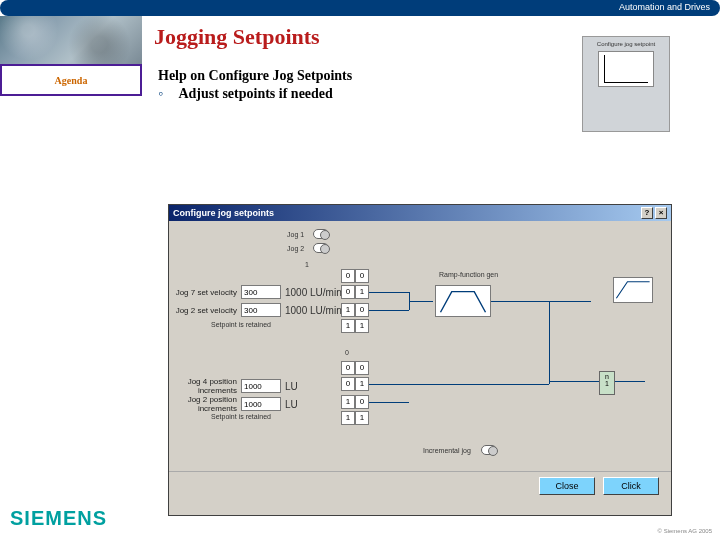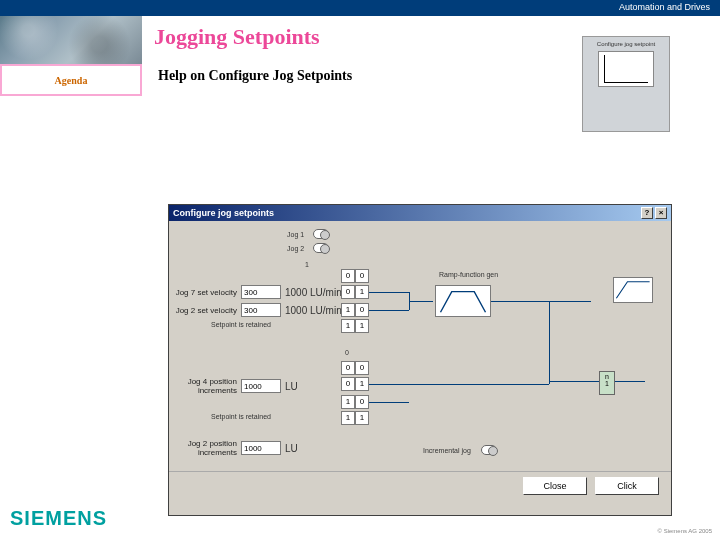--- a/index.html
+++ b/index.html
@@ -13,20 +13,21 @@
   }
   .topbar {
     width: 100%;
     height: 16px;
     background: #003d7a;
     color: #fff;
     font-family: Arial, sans-serif;
     font-size: 9px;
     text-align: right;
     padding: 2px 10px 0 0;
+    border-radius: 8px;
   }
   .header {
     display: flex;
     height: 48px;
   }
   .header-img {
     width: 142px;
     height: 48px;
     background: linear-gradient(135deg, #5a7a8a 0%, #8aa0b0 30%, #b0c0c8 60%, #7a8a95 100%);
     position: relative;
@@ -38,21 +39,21 @@
     inset: 0;
     background:
       radial-gradient(circle at 20% 30%, rgba(255,255,255,.3) 5%, transparent 25%),
       radial-gradient(circle at 70% 60%, rgba(0,0,0,.2) 8%, transparent 30%);
   }
   .header-title {
     flex: 1;
     padding: 8px 0 0 12px;
     font-size: 22px;
     font-weight: bold;
-    color: #ec4899;
+    color: #b91c1c;
   }
   .sidebar {
     position: absolute;
     left: 0;
     top: 64px;
     width: 142px;
   }
   .side-block {
     height: 32px;
     display: flex;
@@ -64,21 +65,21 @@
   }
   .side-block.blue {
     background: #0a2a5a;
     color: #fff;
     border: 2px solid #5a7aaa;
     margin-bottom: 6px;
   }
   .side-block.orange {
     background: #fff;
     color: #cc6600;
-    border: 2px solid #f9a8d4;
+    border: 2px solid #4c1d95;
   }
   .content {
     position: absolute;
     left: 158px;
     top: 68px;
     font-size: 14px;
   }
   .content .line1 { font-weight: bold; color: #000; }
   .content .bullet { margin-top: 2px; }
   .content .bullet::before {
@@ -172,21 +173,21 @@
     position: absolute; width: 16px; height: 24px;
     background: #c8e0c8; border: 1px solid #666;
     font-size: 7px; text-align: center; padding-top: 1px;
   }
   .dlg-foot {
     position: absolute; bottom: 0; left: 0; right: 0; height: 28px;
     border-top: 1px solid #aaa; display: flex;
     justify-content: flex-end; align-items: center; gap: 8px; padding-right: 12px;
   }
   .dlg-btn {
-    width: 64px; height: 18px; background: #ffffff;
+    width: 56px; height: 18px; background: #7dd3fc;
     border: 1px solid #fff; border-right-color:#404040; border-bottom-color:#404040;
     font-size: 9px; text-align: center; line-height: 16px; cursor: pointer;
   }
   .siemens {
     position: absolute; left: 10px; bottom: 10px;
     font-family: Arial, sans-serif; font-weight: bold;
     font-size: 20px; color: #00a0a0; letter-spacing: 1px;
   }
   .footer-r {
     position: absolute; right: 8px; bottom: 6px;
@@ -207,20 +208,23 @@
 
 <div class="sidebar">
   <div class="side-block orange">
     <span>Agenda</span>
   </div>
 </div>
 
 <div class="content">
   <div class="line1">
     <span>Help on  </span><span>Configure Jog Setpoints</span>
+  </div>
+  <div class="bullet">
+    <span class="bul-text">Adjust setpoints if needed</span>
   </div>
 </div>
 
 <div class="thumb">
   <div class="t-title">Configure jog setpoint</div>
   <div class="t-graph"></div>
 </div>
 
 <div class="dialog">
   <div class="dlg-titlebar">
@@ -271,21 +275,21 @@
           <polyline points="4,28 16,6 40,6 52,28" fill="none" stroke="#003d7a" stroke-width="1.5"></polyline>
         </svg>
     </div>
     <div class="wire h" style="left:322px; top:80px; width:100px;"></div>
 
     <div class="field" style="left:4px; top:156px;">
       <span class="lbl">Jog 4 position increments</span>
       <input class="jval" value="1000" style="">
       <span class="unit">LU</span>
     </div>
-    <div class="field" style="left:4px; top:174px;margin-top:44px;">
+    <div class="field" style="left:4px; top:174px;">
       <span class="lbl">Jog 2 position increments</span>
       <input class="jval" value="1000" style="">
       <span class="unit">LU</span>
     </div>
     <div class="tiny-lbl" style="left:42px; top:192px;">Setpoint is retained</div>
 
     <div class="tiny-lbl" style="left:176px; top:128px;">0</div>
     <div class="cell" style="left:172px; top:140px;">0</div>
     <div class="cell" style="left:186px; top:140px;">0</div>
     <div class="cell" style="left:172px; top:156px;">0</div>

